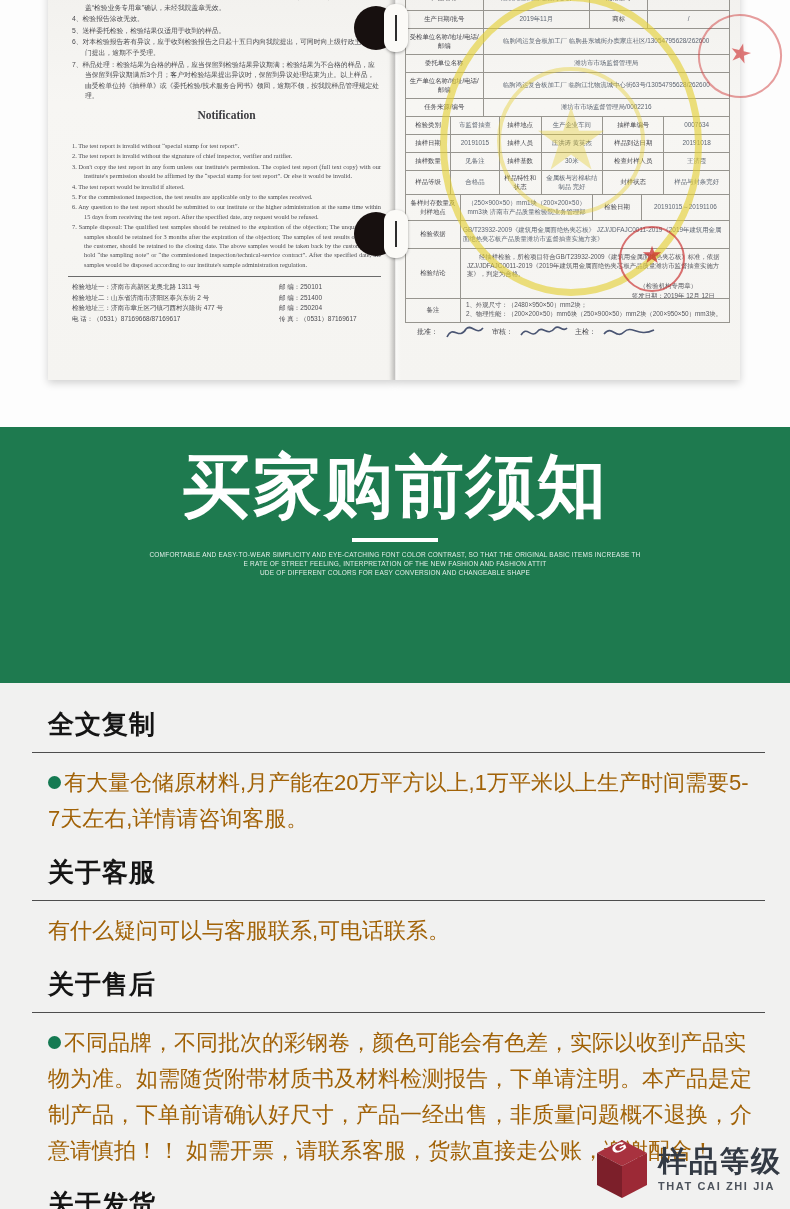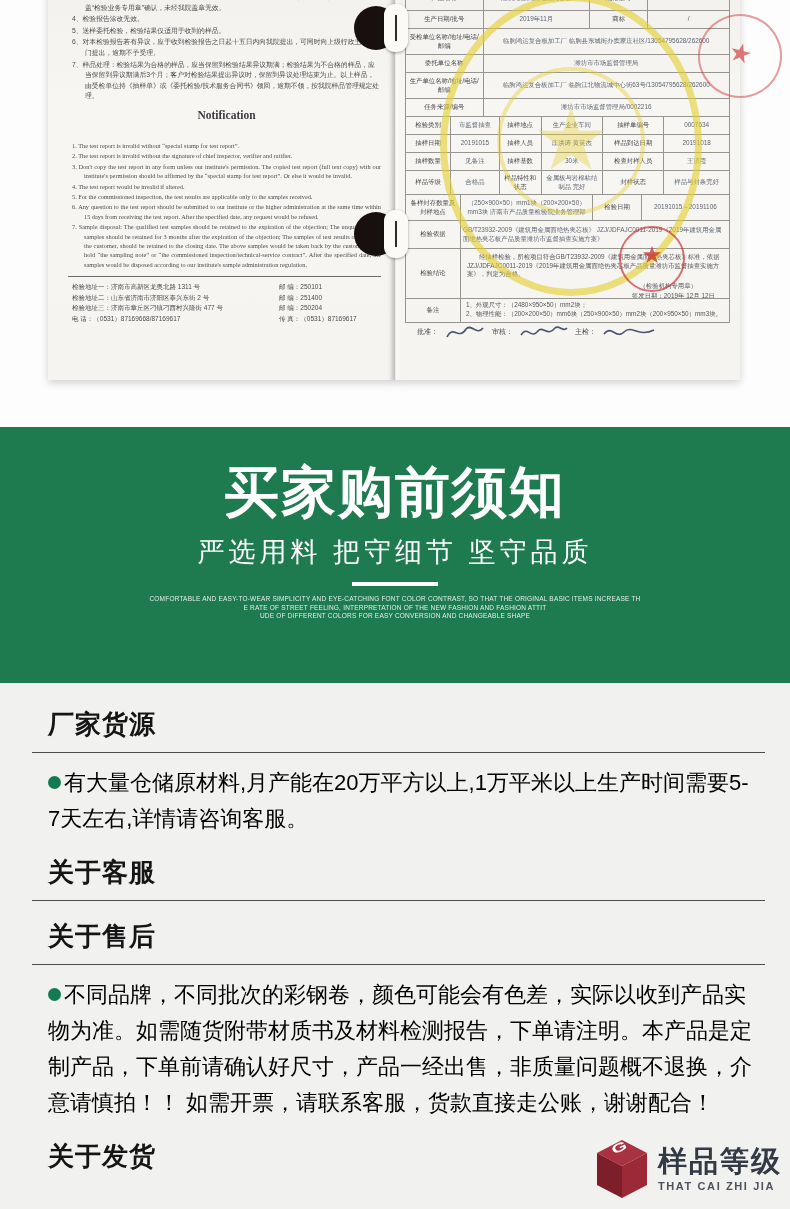--- a/index.html
+++ b/index.html
@@ -49,31 +49,31 @@
   .r-stamp-conc { position:absolute; left:224px; top:240px; width:66px; height:66px; border:2px solid rgba(202,48,48,.68); border-radius:50%; z-index:5; }
   .r-stamp-conc .st { position:absolute; left:0; right:0; top:13px; text-align:center; font-size:24px; color:rgba(202,42,42,.75); }
   .clip { position:absolute; width:66px; height:50px; z-index:6; }
   .clip1 { left:354px; top:4px; } .clip2 { left:354px; top:210px; }
   .clip-black { position:absolute; left:0; top:2px; width:44px; height:44px; background:#17100f; border-radius:50%; }
   .clip-pill { position:absolute; left:30px; top:0; width:24px; height:48px; background:#fbfaf7; border-radius:11px; box-shadow:0 1px 3px rgba(0,0,0,.35); }
   .clip-pin { position:absolute; left:11px; top:11px; width:2px; height:26px; background:#2c2c2c; }
 
   
   .banner { position:relative; width:790px; height:256px; background:#1e7a4f; text-align:center; color:#fff; overflow:hidden; }
-  .banner-title { font-size:55px; font-weight:800; letter-spacing:2px; padding-top:34px; line-height:1.15; }
+  .banner-title { font-size:69px; font-weight:800; letter-spacing:2px; padding-top:20px; line-height:1.15; }
   .banner-sub { font-size:27px; font-weight:500; letter-spacing:4px; margin-top:10px; }
   .banner-bar { width:86px; height:4px; background:#fff; margin:12px auto 9px auto; }
   .banner-en { font-size:6.5px; line-height:8.6px; letter-spacing:.2px; color:rgba(255,255,255,.88); }
 
   
   .info { position:relative; width:790px; height:526px; background:#f1f1f0; padding:24px 35px 0 48px; }
   .info h2 { font-size:26px; font-weight:800; color:#151515; letter-spacing:1px; }
   .h-gap { margin-top:18px;font-family:Liberation Serif, serif; }
   .rule { border:0; border-top:1px solid #4d4d4d; margin:10px -10px 0 -16px; }
-  .para { margin-top:12px; font-size:22px; line-height:36px; color:#000000; }
+  .para { margin-top:12px; font-size:22px; line-height:36px; color:#a16207; }
   .dot { display:inline-block; width:13px; height:13px; border-radius:50%; background:#157a52; margin-right:3px; vertical-align:1px; }
 
   
   .logo { position:absolute; right:8px; top:455px; display:flex; align-items:center; gap:7px; }
   .logo-txt .cn { font-size:29px; font-weight:900; color:#333a44; letter-spacing:2px; line-height:1; }
   .logo-txt .py { font-size:11px; font-weight:bold; color:#4d535c; letter-spacing:1.6px; margin-top:4px; }
 </style>
 </head>
 <body>
 
@@ -243,34 +243,34 @@
     <div class="clip clip2">
       <div class="clip-black"></div>
       <div class="clip-pill">
           <div class="clip-pin"></div>
         </div>
     </div>
   </section>
 
   <section class="banner">
     <div class="banner-title">买家购前须知</div>
-    <div class="banner-sub">严选用料 把守细节 坚守品质</div>
     <div class="banner-bar"></div>
     <div class="banner-en">COMFORTABLE AND EASY-TO-WEAR SIMPLICITY AND EYE-CATCHING FONT COLOR CONTRAST, SO THAT THE ORIGINAL BASIC ITEMS INCREASE TH</div>
     <div class="banner-en">E RATE OF STREET FEELING, INTERPRETATION OF THE NEW FASHION AND FASHION ATTIT</div>
     <div class="banner-en">UDE OF DIFFERENT COLORS FOR EASY CONVERSION AND CHANGEABLE SHAPE</div>
   </section>
 
   <section class="info">
-    <h2>厂家货源</h2>
+    <h2>全文复制</h2>
     <hr class="rule">
     <div class="para"><span class="dot"></span><span>有大量仓储原材料,月产能在20万平方以上,1万平米以上生产时间需要5-7天左右,详情请咨询客服。</span></div>
 
     <h2 class="h-gap">关于客服</h2>
     <hr class="rule">
+    <div class="para"><span>有什么疑问可以与客服联系,可电话联系。</span></div>
 
     <h2 class="h-gap">关于售后</h2>
     <hr class="rule">
     <div class="para"><span class="dot"></span><span>不同品牌，不同批次的彩钢卷，颜色可能会有色差，实际以收到产品实物为准。如需随货附带材质书及材料检测报告，下单请注明。本产品是定制产品，下单前请确认好尺寸，产品一经出售，非质量问题概不退换，介意请慎拍！！ 如需开票，请联系客服，货款直接走公账，谢谢配合！</span></div>
 
     <h2 class="h-gap">关于发货</h2>
 
     <div class="logo">
       <svg width="58" height="62" viewBox="0 0 58 62">
         <polygon points="29,2 54,15 29,28 4,15" fill="#a8323f"></polygon>

